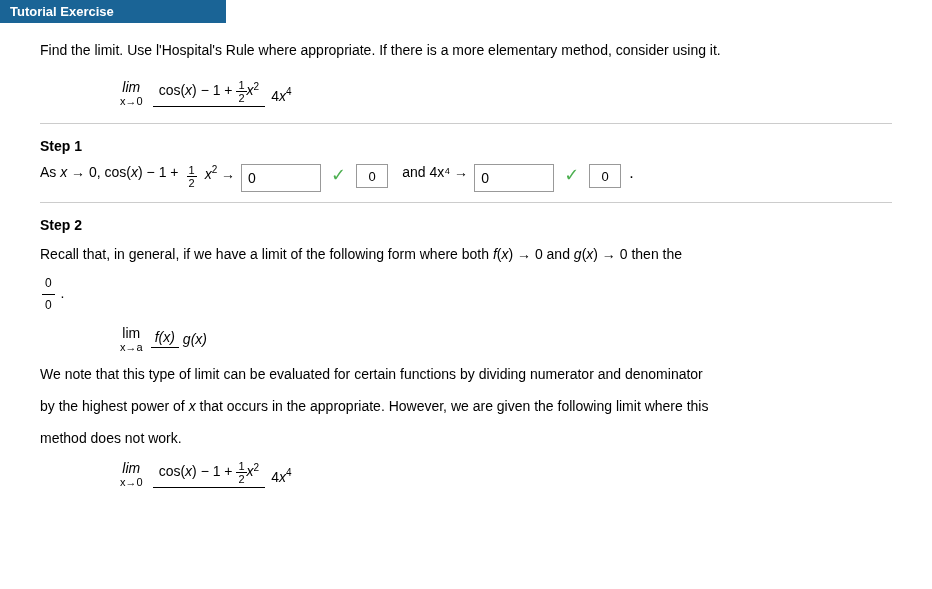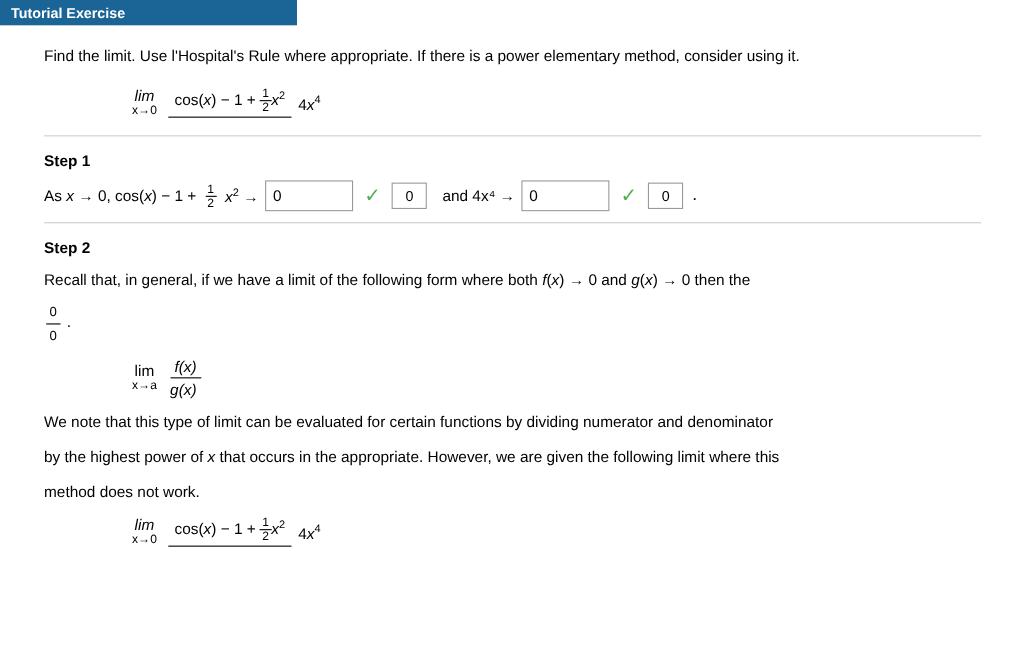--- a/index.html
+++ b/index.html
@@ -10,21 +10,21 @@
       color: #000;
       width: 932px;
       min-height: 589px;
     }
     .tutorial-header {
       background: #1a6496;
       color: #fff;
       font-weight: bold;
       font-size: 13px;
       padding: 4px 10px;
-      width: 270px;
+      width: 226px;
     }
     .main-content {
       padding: 16px 40px 20px 40px;
     }
     .problem-statement {
       font-size: 14px;
       line-height: 1.6;
       margin-bottom: 18px;
     }
     .limit-display {
@@ -66,21 +66,21 @@
       border-top: 1px solid #ccc;
       margin: 10px 0;
     }
     .step-label {
       font-weight: bold;
       font-size: 14px;
       margin: 14px 0 10px 0;
     }
     .step1-row {
       display: flex;
-      align-items: center;
+      align-items: flex-start;
       flex-wrap: wrap;
       gap: 6px;
       margin: 8px 0 8px 0;
       font-size: 14px;
     }
     .step1-row .math-text {
       font-size: 14px;
     }
     .input-box {
       border: 1px solid #999;
@@ -130,22 +130,21 @@
       flex-direction: column;
       align-items: center;
       font-size: 14px;
       margin-right: 8px;
     }
     .lim-g-sub {
       font-size: 11px;
     }
     .lim-g-frac {
       display: flex;
-      flex-direction: column;
-      align-items: flex-end;
+      align-items: flex-start;
       font-size: 14px;
     }
     .lim-g-frac .gnum {
       border-bottom: 1.5px solid #000;
       padding: 0 4px 2px 4px;
       font-style: italic;
     }
     .lim-g-frac .gden {
       padding: 2px 4px 0 4px;
       font-style: italic;
@@ -159,21 +158,21 @@
   </style>
 </head>
 <body>
 
 <div class="tutorial-header">
   <span>Tutorial Exercise</span>
 </div>
 
 <div class="main-content">
   <div class="problem-statement">
-    <span>Find the limit. Use l'Hospital's Rule where appropriate. If there is a power elementary method, consider using it.</span>
+    <span>Find the limit. Use l'Hospital's Rule where appropriate. If there is a more elementary method, consider using it.</span>
   </div>
 
   <div class="limit-display">
     <div class="lim-block">
       <span class="lim-text">lim</span>
       <span class="lim-sub">x→0</span>
     </div>
     <div class="fraction">
       <div class="numerator">
         cos(<span class="italic">x</span>) − 1 + <span style="display:inline-flex;flex-direction:column;align-items:center;font-size:11px;vertical-align:middle;">

